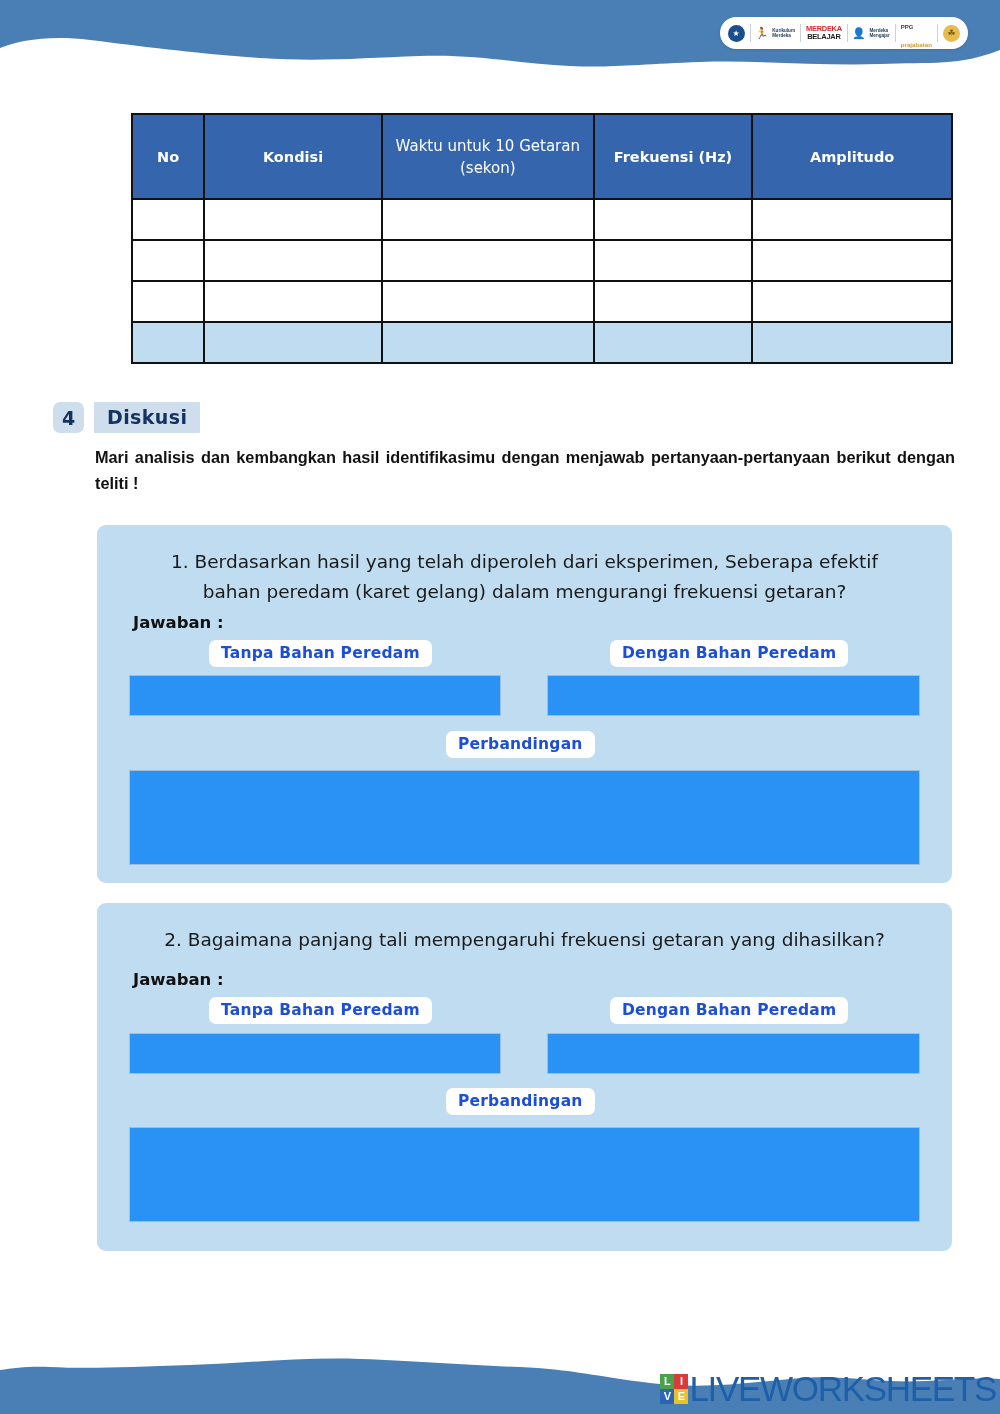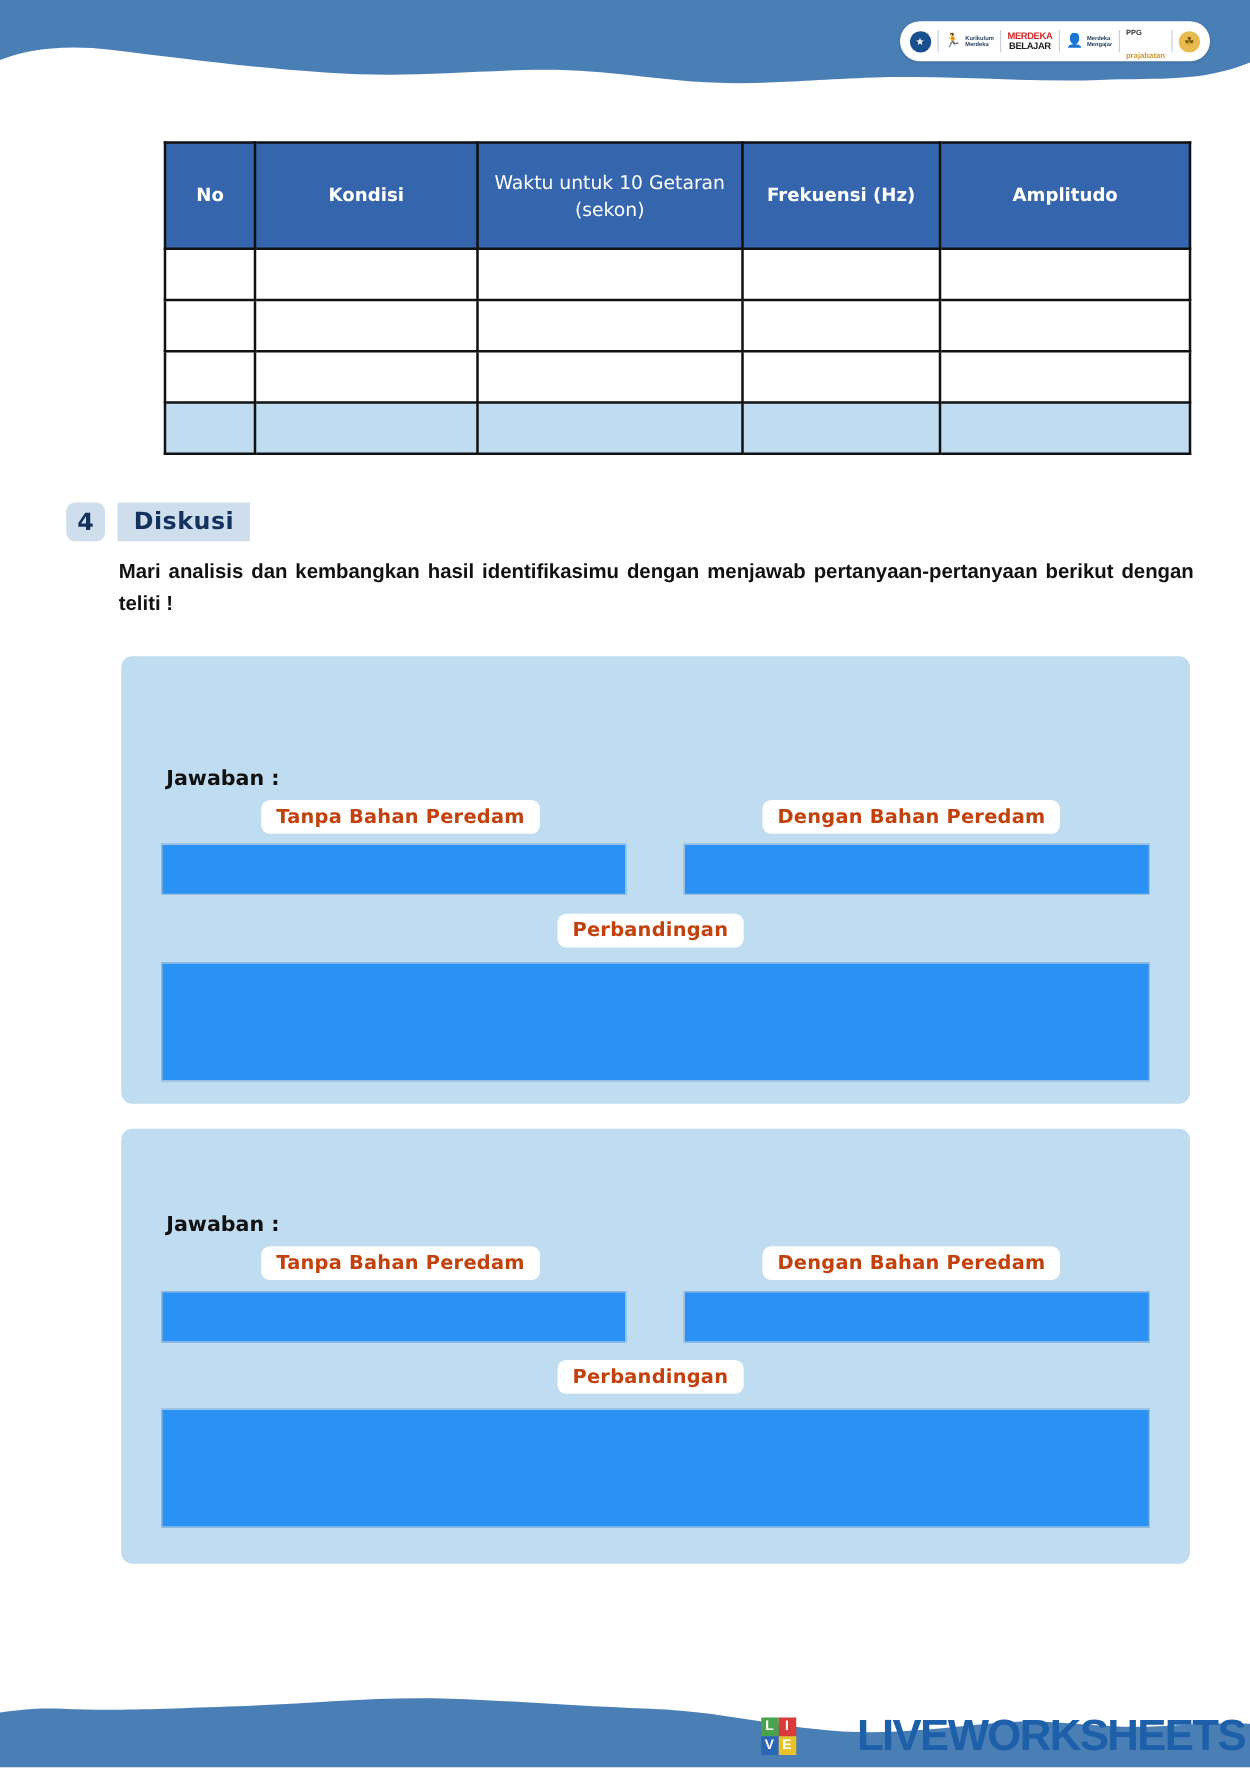--- a/index.html
+++ b/index.html
@@ -201,21 +201,21 @@
   #qpanel-1 .jawaban-label { top: 88px; }
   #qpanel-2 .jawaban-label { top: 67px; }
 
   .chip {
     position: absolute;
     background: #ffffff;
     border-radius: 7px;
     font-family: "DejaVu Sans", sans-serif;
     font-size: 15.5px;
     font-weight: bold;
-    color: #c2410c;
+    color: #1d4ed8;
     padding: 4px 12px 5px 12px;
     white-space: nowrap;
     letter-spacing: 0.2px;
   }
 
   .answer-box {
     position: absolute;
     background: #2b92f5;
     border: 1px solid #9fbedb;
   }
@@ -258,25 +258,24 @@
     font-size: 11px;
     font-family: "Liberation Sans", sans-serif;
   }
   .lw-l { background: #4aa34a; }
   .lw-i { background: #d93b3b; }
   .lw-v { background: #2b66b5; }
   .lw-e { background: #e8c22a; }
   .lw-word {
     font-family: "Liberation Sans", sans-serif;
     font-size: 35px;
-    font-weight: bold;
+    font-weight: normal;
     color: #1d5fa8;
     letter-spacing: -1.3px;
     line-height: 35px;
-    padding-left: 48px;
   }
 </style>
 </head>
 <body>
 
 <svg class="wave-top" viewBox="0 0 1000 90" preserveAspectRatio="none">
   <path d="M0,0 L1000,0 L1000,50 C960,66 930,62 880,64 C820,66 760,60 700,62
            C640,64 610,68 570,66 C520,64 480,54 420,56 C360,58 320,62 260,58
            C190,53 140,46 90,40 C50,35 20,40 0,48 Z" fill="#4a7fb5"></path>
 </svg>
@@ -365,31 +364,39 @@
 </table>
 
 <div class="section-head">
   <div class="sec-num">4</div>
   <div class="sec-title">Diskusi</div>
 </div>
 
 <div class="intro-text">Mari analisis dan kembangkan hasil identifikasimu dengan menjawab pertanyaan-pertanyaan berikut dengan teliti !</div>
 
 <div class="qpanel" id="qpanel-1">
+  <div class="qtext">
+    <span>1.</span>
+    <span>Berdasarkan hasil yang telah diperoleh dari eksperimen, Seberapa efektif bahan peredam (karet gelang) dalam mengurangi frekuensi getaran?</span>
+  </div>
   <div class="jawaban-label">Jawaban :</div>
 
   <div class="chip" id="q1-chip-left">Tanpa Bahan Peredam</div>
   <div class="chip" id="q1-chip-right">Dengan Bahan Peredam</div>
   <div class="answer-box" id="q1-box-left"></div>
   <div class="answer-box" id="q1-box-right"></div>
   <div class="chip" id="q1-chip-perb">Perbandingan</div>
   <div class="answer-box" id="q1-box-perb"></div>
 </div>
 
 <div class="qpanel" id="qpanel-2">
+  <div class="qtext">
+    <span>2.</span>
+    <span>Bagaimana panjang tali mempengaruhi frekuensi getaran yang dihasilkan?</span>
+  </div>
   <div class="jawaban-label">Jawaban :</div>
 
   <div class="chip" id="q2-chip-left">Tanpa Bahan Peredam</div>
   <div class="chip" id="q2-chip-right">Dengan Bahan Peredam</div>
   <div class="answer-box" id="q2-box-left"></div>
   <div class="answer-box" id="q2-box-right"></div>
   <div class="chip" id="q2-chip-perb">Perbandingan</div>
   <div class="answer-box" id="q2-box-perb"></div>
 </div>
 

